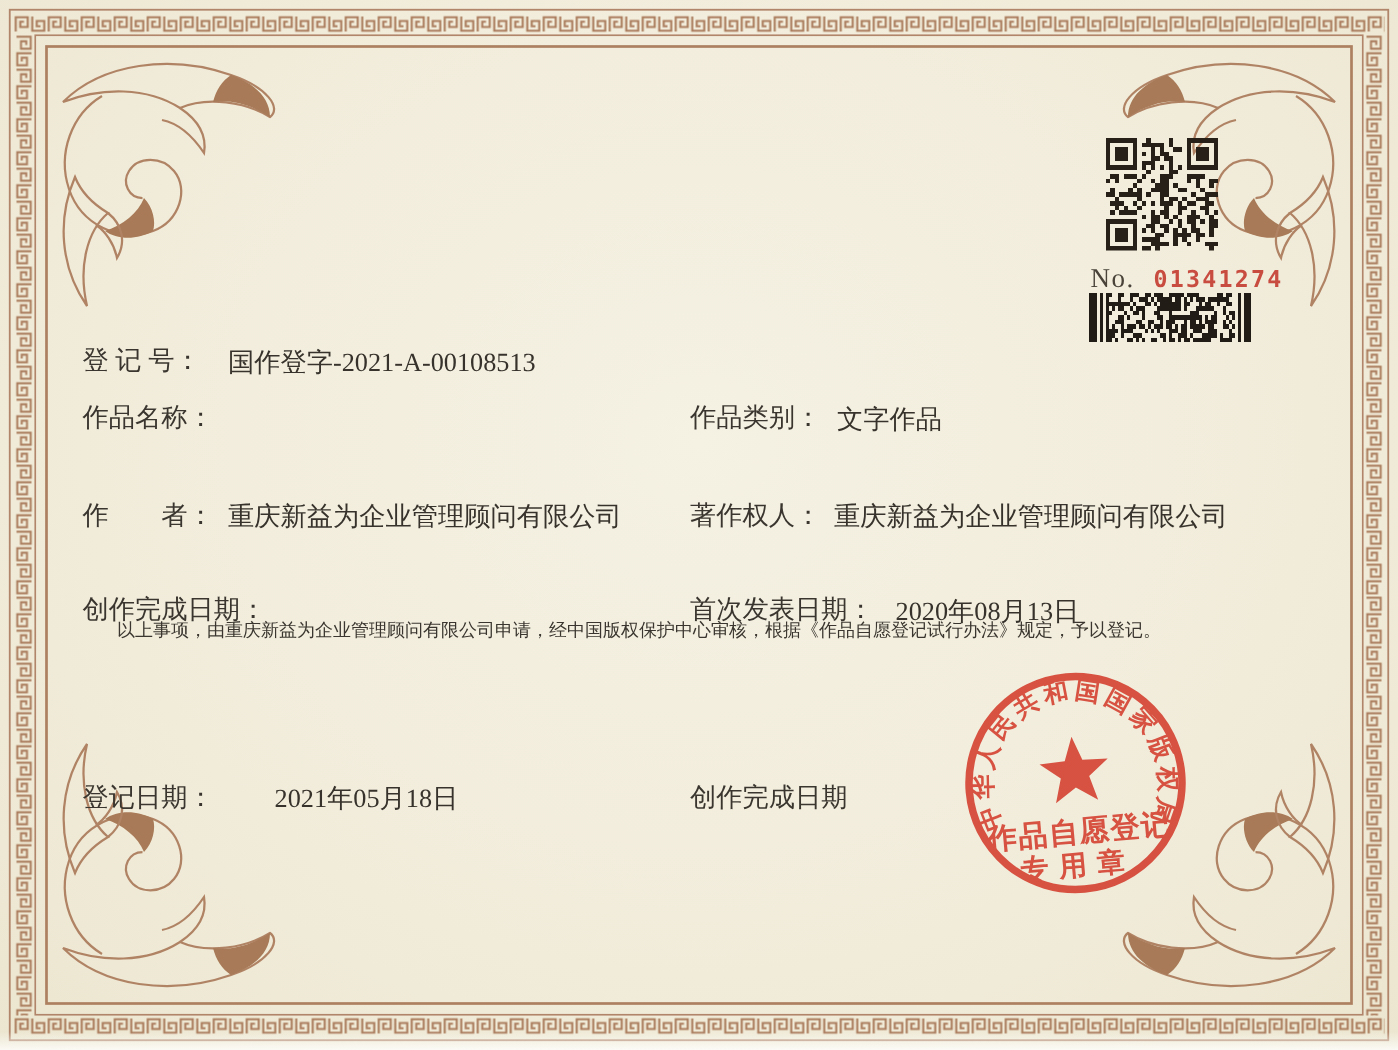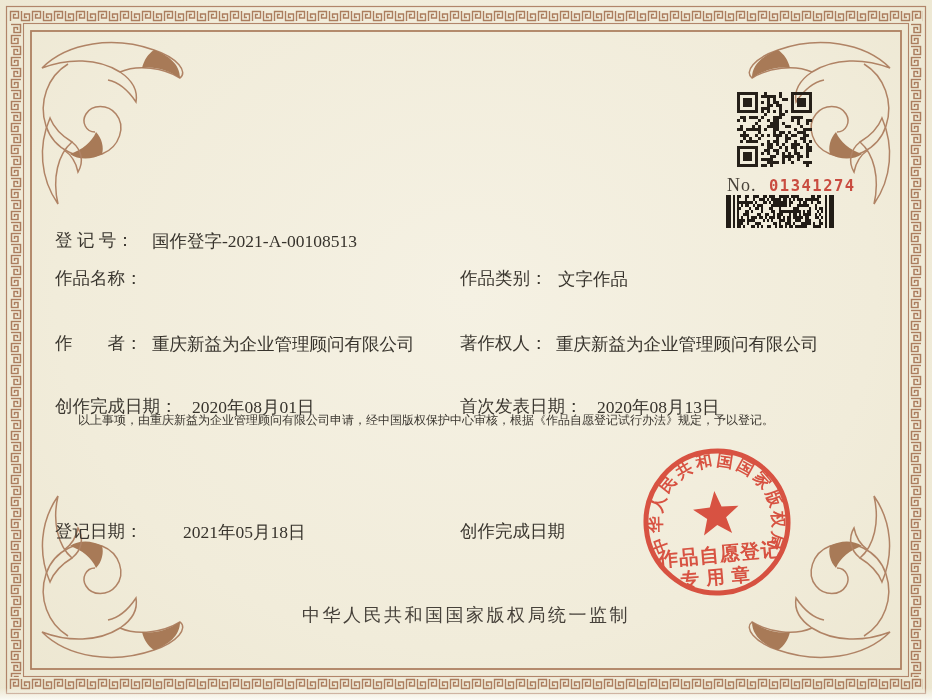--- a/index.html
+++ b/index.html
@@ -639,21 +639,20 @@
   <span class="lbl" style="left:55px;top:230px">作品名称：</span>
   <span class="lbl" style="left:460px;top:230px">作品类别：</span>
   <span class="val" style="left:558px;top:231px">文字作品</span>
 
   <span class="lbl" style="left:55px;top:295px">作　　者：</span>
   <span class="val" style="left:152px;top:296px">重庆新益为企业管理顾问有限公司</span>
   <span class="lbl" style="left:460px;top:295px">著作权人：</span>
   <span class="val" style="left:556px;top:296px">重庆新益为企业管理顾问有限公司</span>
 
   <span class="lbl" style="left:55px;top:358px">创作完成日期：</span>
-  <span class="val" style="left:192px;top:359px">2020年08月01日</span>
   <span class="lbl" style="left:460px;top:358px">首次发表日期：</span>
   <span class="val" style="left:597px;top:359px">2020年08月13日</span>
 
   <p class="statement">以上事项，由重庆新益为企业管理顾问有限公司申请，经中国版权保护中心审核，根据《作品自愿登记试行办法》规定，予以登记。</p>
 
   <span class="lbl" style="left:55px;top:483px">登记日期：</span>
   <span class="val" style="left:183px;top:484px">2021年05月18日</span>
   <span class="lbl" style="left:460px;top:483px">创作完成日期</span>
 
   <svg class="seal" width="170" height="170" viewBox="0 0 170 170">
@@ -662,16 +661,15 @@
       <path id="sealArc" d="M34.7,109.6 A56,56 0 1 1 135.3,109.6" fill="none"></path>
       <text font-size="16.5" font-weight="700" letter-spacing="3" fill="#e2493c" font-family="Liberation Serif, DejaVu Serif, serif">
         <textPath href="#sealArc" startOffset="0">中华人民共和国国家版权局</textPath>
       </text>
       <polygon points="85,54 90.9,69.9 107.8,70.6 94.5,81.1 99.1,97.4 85,88 70.9,97.4 75.5,81.1 62.2,70.6 79.1,69.9"></polygon>
       <text x="85" y="124" text-anchor="middle" font-size="19.5" font-weight="700" letter-spacing="1" font-family="Liberation Serif, DejaVu Serif, serif">作品自愿登记</text>
       <text x="82" y="146" text-anchor="middle" font-size="18.5" font-weight="700" letter-spacing="7" font-family="Liberation Serif, DejaVu Serif, serif">专用章</text>
     </g>
   </svg>
 
-  <div class="footer">中华人民共和国国家版权局统一监制</div>
 
   <div class="scan-bottom"></div>
 </div>
 
 </body></html>

